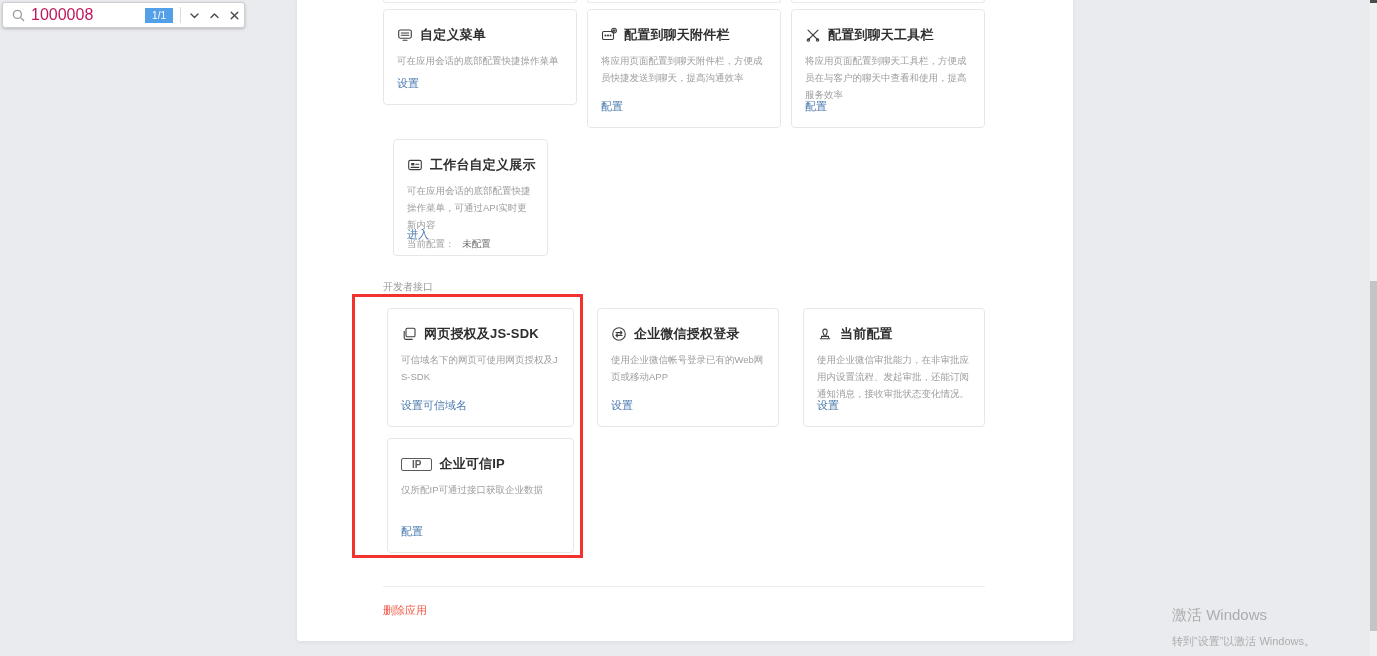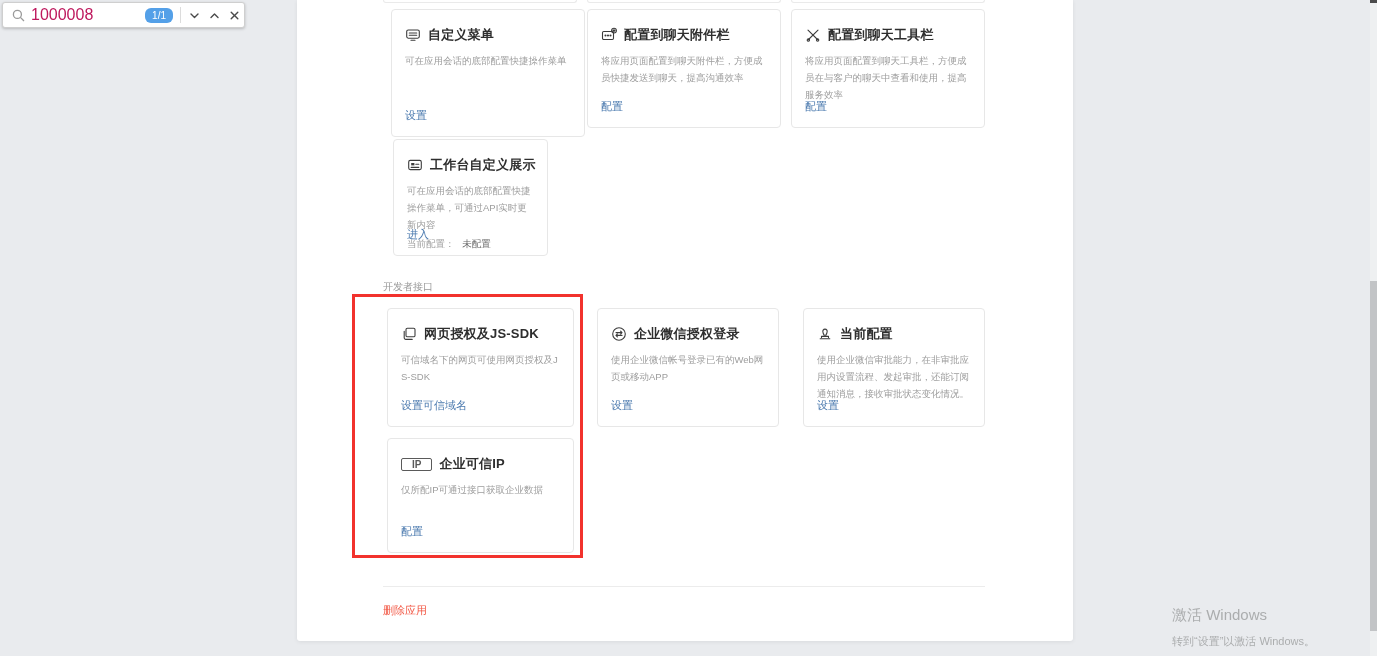--- a/index.html
+++ b/index.html
@@ -15,21 +15,21 @@
     background:#fff;border-radius:0 0 3px 3px;
     box-shadow:0 1px 4px rgba(0,0,0,.07);
   }
   
   .stub{position:absolute;top:0;height:3px;background:#fff;border:1px solid #eaeaea;border-top:none;
     border-radius:0 0 4px 4px;box-sizing:border-box}
   .s0{left:383px;width:194px}.s1{left:587px;width:194px}.s2{left:791px;width:194px}
 
   
   .card{position:absolute;background:#fff;border:1px solid #e7e7e7;border-radius:4px;box-sizing:border-box}
-  .c0{left:391px;top:9px;width:194px;height:128px}
+  .c0{left:383px;top:9px;width:194px;height:96px}
   .c1{left:587px;top:9px;width:194px;height:119px}
   .c2{left:791px;top:9px;width:194px;height:119px}
   .c3{left:393px;top:139px;width:155px;height:117px}
   .c4{left:387px;top:308px;width:187px;height:119px}
   .c5{left:597px;top:308px;width:182px;height:119px}
   .c6{left:803px;top:308px;width:182px;height:119px}
   .c7{left:387px;top:438px;width:187px;height:115px}
 
   .card-head{display:flex;align-items:center;gap:7px;padding:16px 13px 0}
   .card-head .icn{display:flex;align-items:center;flex:none}
@@ -55,21 +55,21 @@
   .watermark{position:absolute;left:1172px;top:605px;color:#abadae}
   .wm1{font-size:15px;line-height:19px}
   .wm2{font-size:11px;margin-top:10px}
 
   
   .findbar{position:absolute;left:2px;top:2px;width:243px;height:26px;background:#fff;
     border:1px solid #cfcfcf;border-radius:3px;box-shadow:0 1px 3px rgba(0,0,0,.22);
     display:flex;align-items:center;box-sizing:border-box;z-index:10}
   .fb-search{margin:0 6px 0 9px;display:flex;flex:none}
   .fb-input{border:none;outline:none;flex:1;font-size:16px;color:#be185d;min-width:0;background:transparent;padding:0}
-  .fb-badge{background:#54a0e8;color:#fff;font-size:10px;line-height:13px;padding:1px 7px;border-radius:6px;margin-right:7px;flex:none}
+  .fb-badge{background:#54a0e8;color:#fff;font-size:10px;line-height:13px;padding:1px 7px;border-radius:0;margin-right:7px;flex:none}
   .fb-sep{width:1px;height:16px;background:#dcdcdc;margin-right:3px;flex:none}
   .fb-btn{width:16px;height:16px;display:flex;align-items:center;justify-content:center;margin:0 2px;cursor:pointer;flex:none}
   .fb-btn svg{stroke:#4a4a4a;fill:none;stroke-width:1.4;stroke-linecap:round;stroke-linejoin:round}
 
   
   .sb-track{position:absolute;right:0;top:0;width:7px;height:656px;background:#eef0f1}
   .sb-top{position:absolute;right:0;top:0;width:7px;height:3px;background:#4c4c4c}
   .sb-thumb{position:absolute;right:0;top:281px;width:7px;height:350px;background:#c2c4c6;cursor:pointer}
 </style>
 </head>

